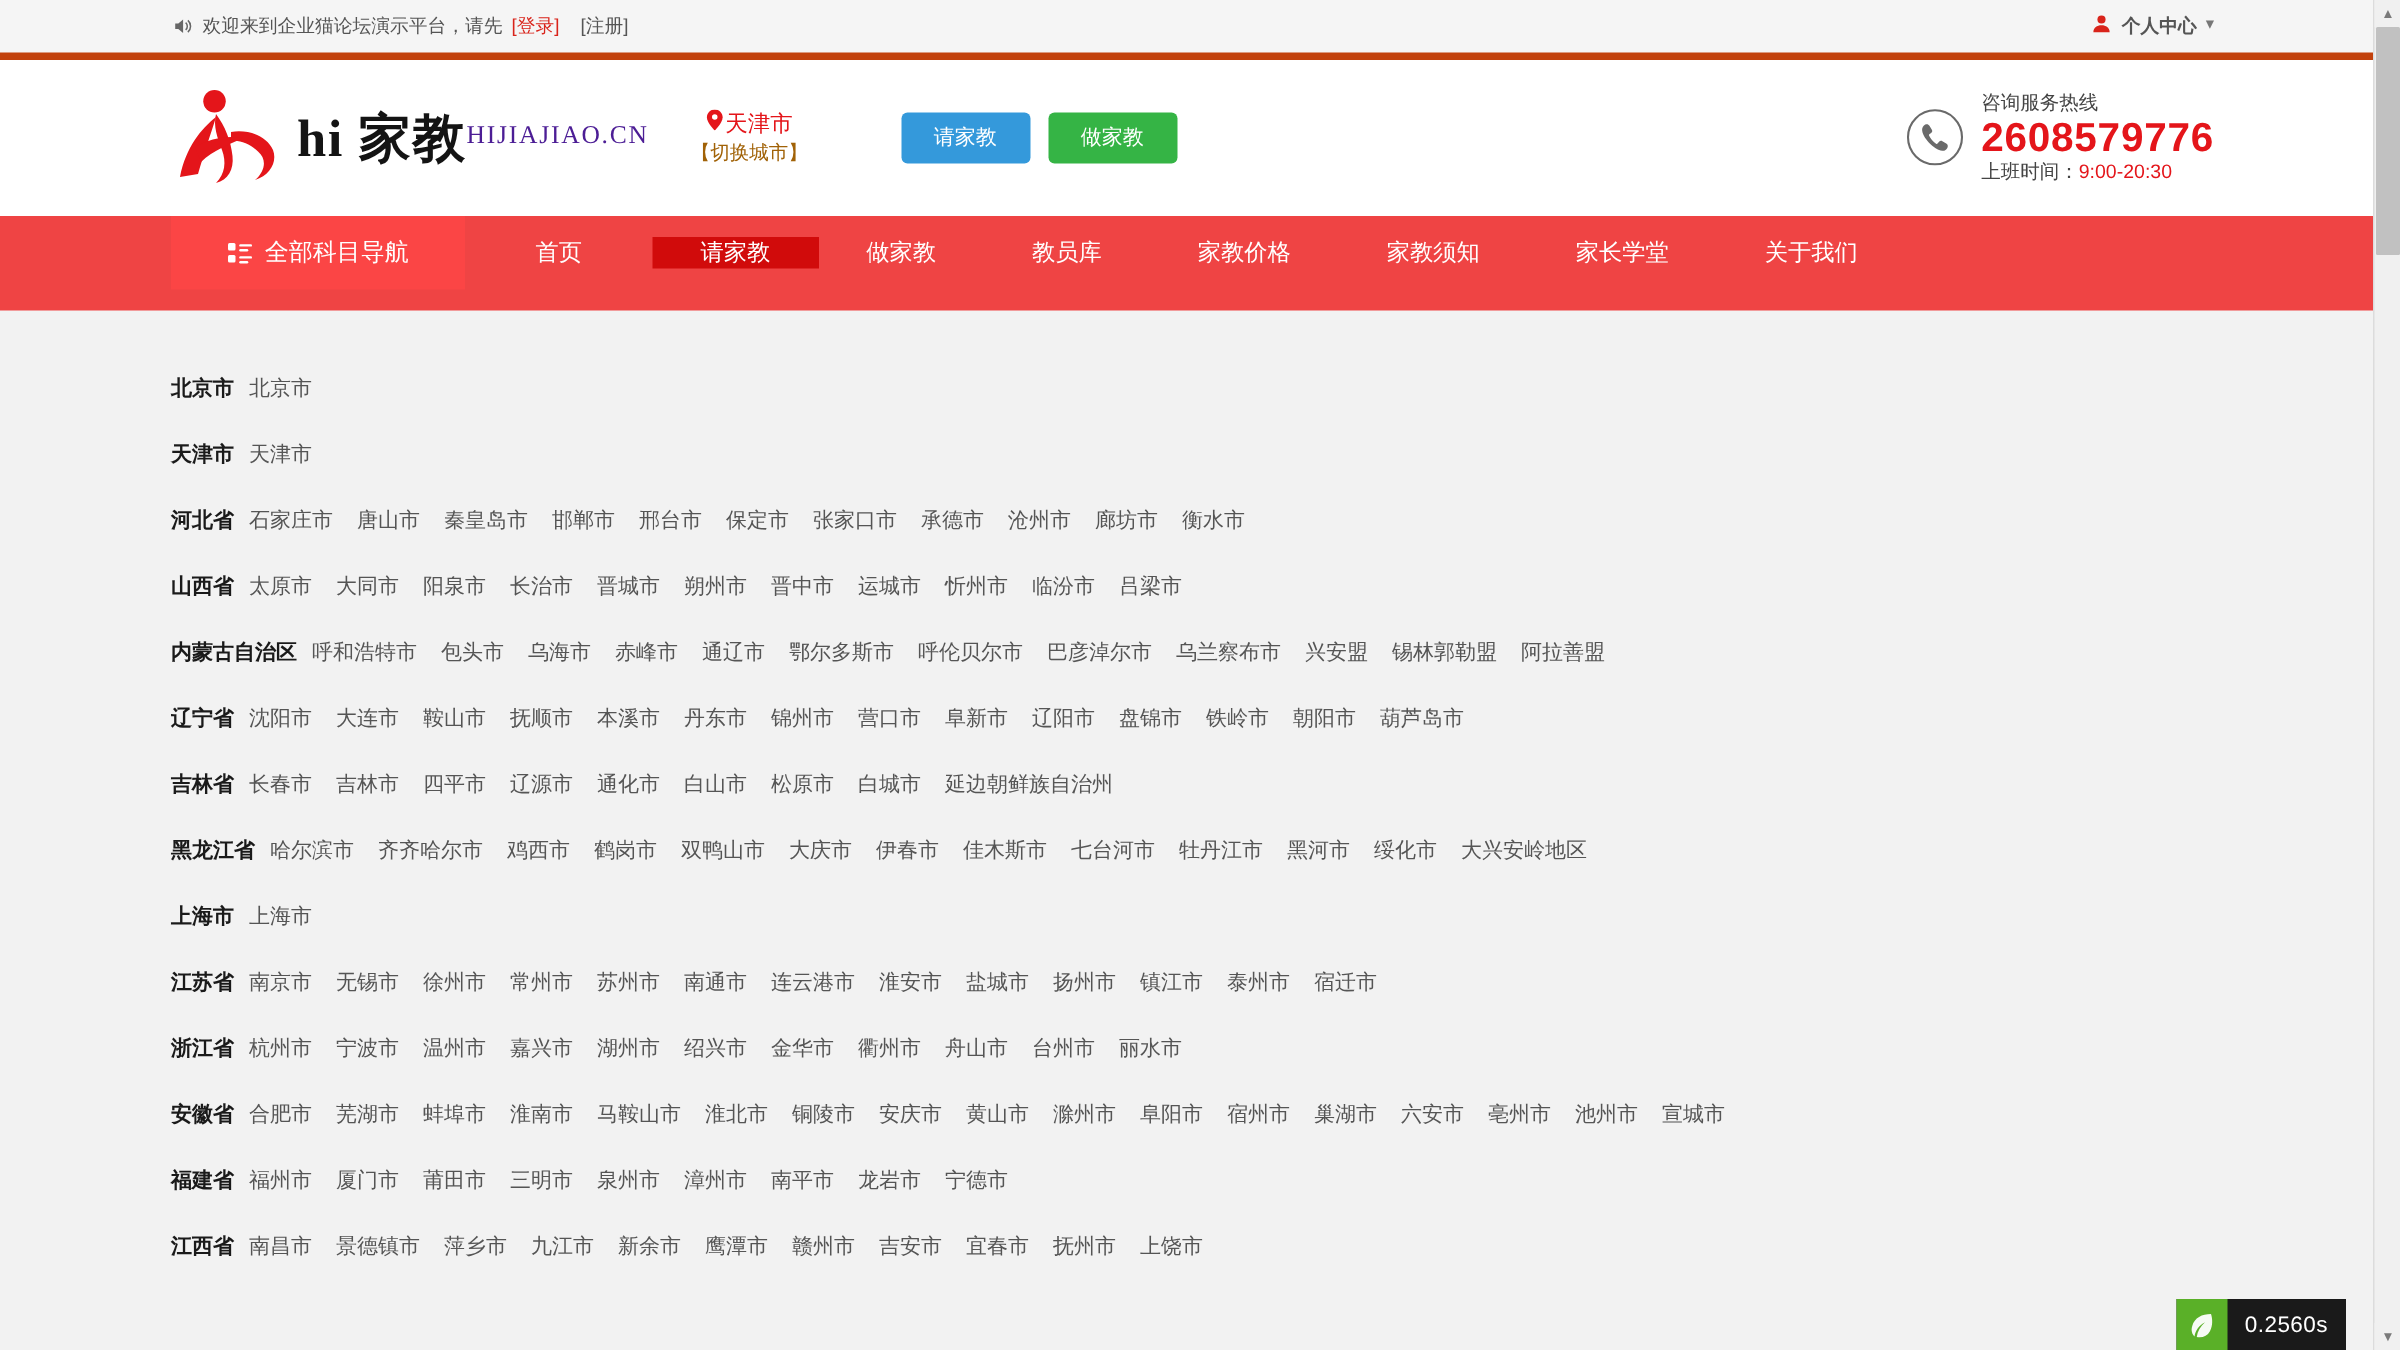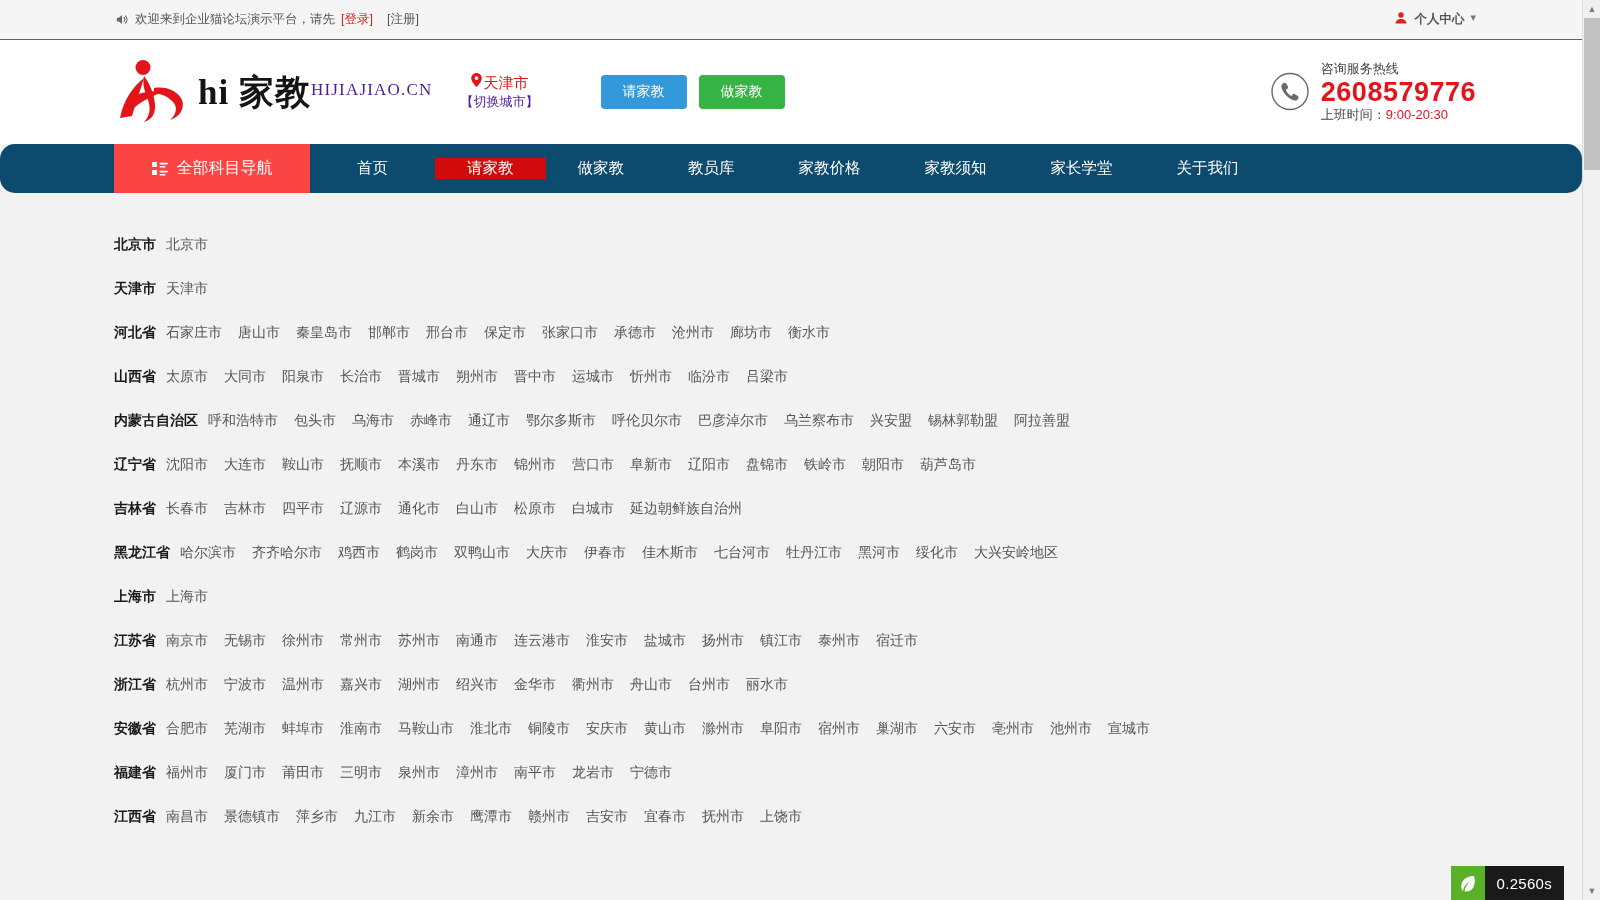--- a/index.html
+++ b/index.html
@@ -18,21 +18,21 @@
     width: 1582px;
     height: 900px;
     background: #f2f2f2;
     position: relative;
   }
 
   
   .topbar {
     height: 40px;
     background: #f5f5f5;
-    border-bottom: 1px solid #c2410c;
+    border-bottom: 5px solid #c2410c;
     display: flex;
     align-items: center;
     font-size: 12.5px;
     color: #555;
   }
   .topbar-inner {
     width: 1370px;
     margin: 0 auto;
     display: flex;
     align-items: center;
@@ -74,21 +74,21 @@
     font-family: "Liberation Serif", "DejaVu Serif", serif;
     font-size: 17px; color: #4c1d95; letter-spacing: 1.2px; margin-top: 6px;
   }
   .city-box {
     margin-left: 28px;
     display: flex; flex-direction: column; align-items: center;
     line-height: 1.45;
   }
   .city-name { color: #e4151a; font-size: 15px; display: flex; align-items: center; gap: 2px; }
   .pin-icon { color: #e4151a; font-size: 14px; }
-  .city-switch { color: #4c1d95; font-size: 13px; }
+  .city-switch { color: #a16207; font-size: 13px; }
 
   .hdr-buttons { margin-left: 62px; display: flex; gap: 12px; }
   .btn {
     border: none; border-radius: 4px;
     color: #fff; font-size: 14px;
     padding: 8px 22px;
     font-family: "Liberation Sans", sans-serif;
     cursor: pointer;
   }
   .btn-ask { background: #3499db; }
@@ -100,23 +100,22 @@
   }
   .phone-icon { width: 40px; height: 40px; color: #555; }
   .hotline-text { display: flex; flex-direction: column; line-height: 1.15; }
   .hotline-label { font-size: 13px; color: #444; }
   .hotline-number { font-size: 27px; font-weight: bold; color: #e4151a; letter-spacing: .5px; }
   .hotline-hours { font-size: 13px; color: #444; }
   .hotline-hours .hrs { color: #e4151a; text-align: center; }
 
   
   .nav {
-    height: 49px;
-    background: #0c4a6e;
-    border-radius: 15px;
+    height: 63px;
+    background: #ef4444;
   }
   .nav-inner {
     width: 1370px; margin: 0 auto; height: 49px;
     display: flex; align-items: stretch;
     padding-left: 8px;
   }
   .nav-subjects {
     width: 196px;
     background: #fb4545;
     color: #fff;

